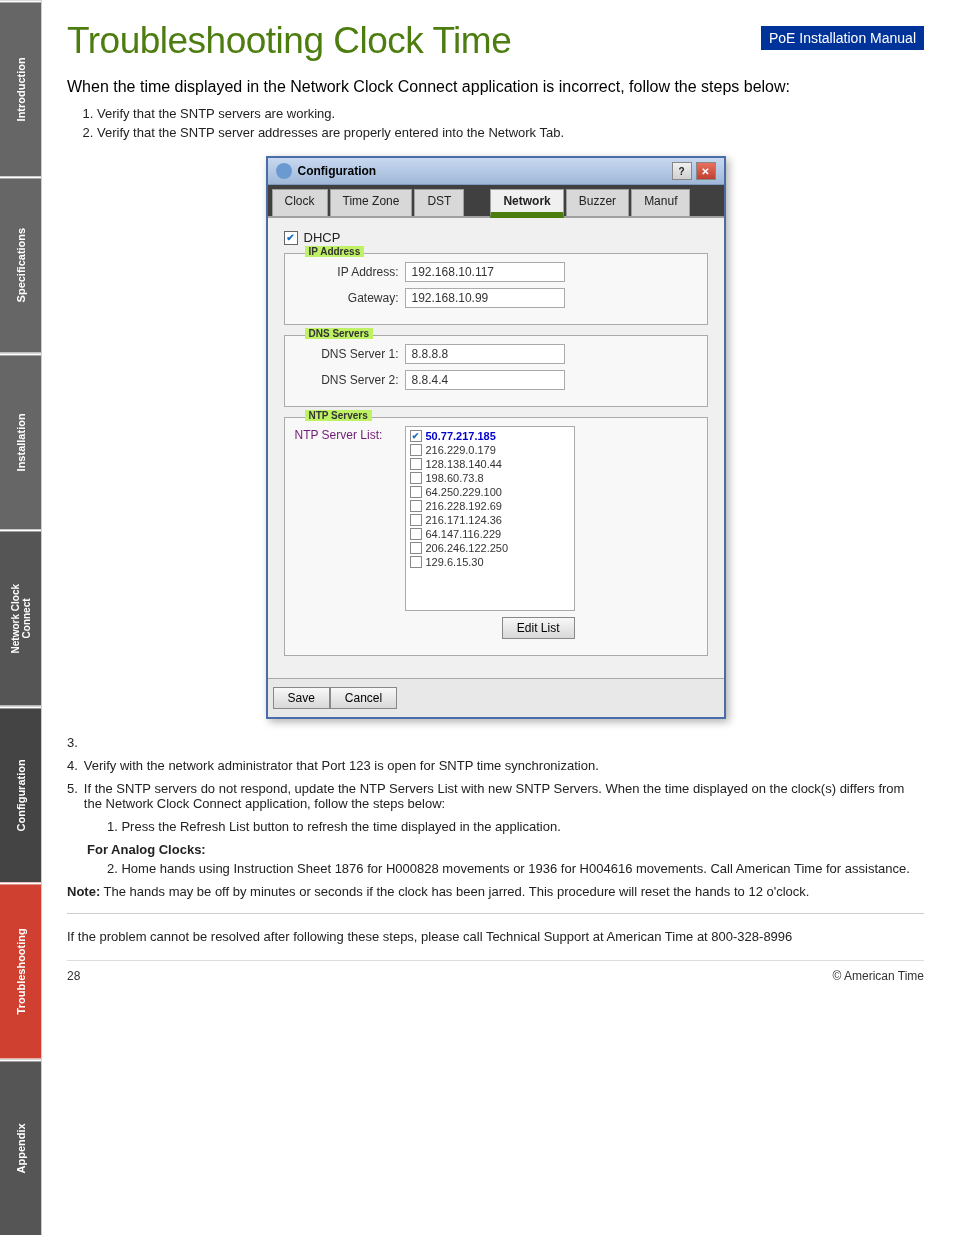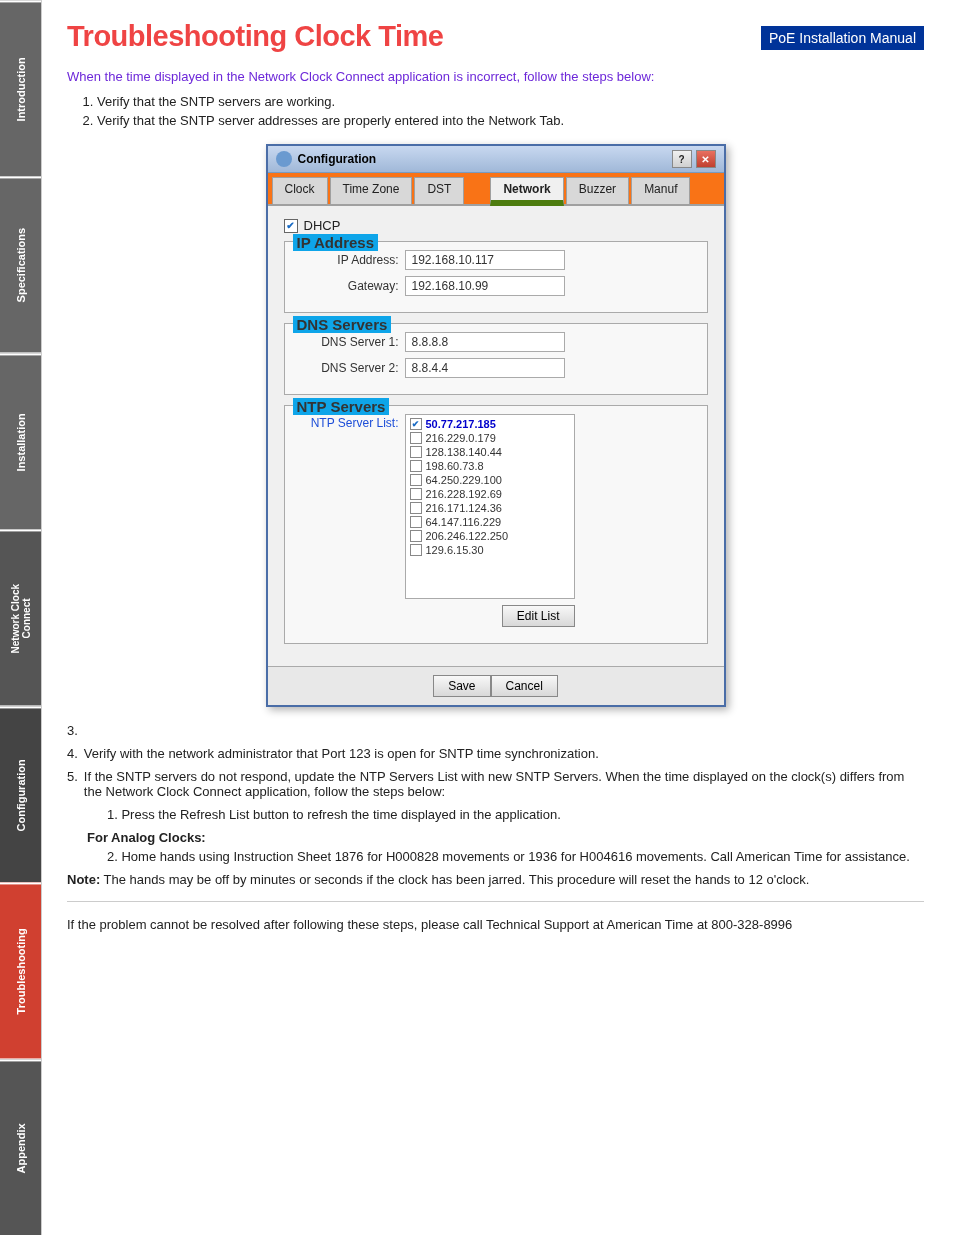--- a/index.html
+++ b/index.html
@@ -56,38 +56,38 @@
     }
 
     
     .page-header {
       display: flex;
       justify-content: space-between;
       align-items: flex-start;
       margin-bottom: 16px;
     }
     .page-title {
-      font-size: 29px;
-      font-weight: bold;
-      color: #ef4444;
+      font-size: 37px;
+      font-weight: normal;
+      color: #4d7c0f;
       letter-spacing: -0.5px;
     }
     .manual-badge {
       background: #003399;
       color: #fff;
       font-size: 14px;
       padding: 4px 8px;
       margin-top: 6px;
     }
 
     
     .intro-text {
-      font-size: 13px;
+      font-size: 16px;
       margin-bottom: 10px;
-      color: #6d28d9;
+      color: #000000;
     }
     .step-list {
       margin-left: 30px;
       margin-bottom: 16px;
     }
     .step-list li {
       margin-bottom: 4px;
       font-size: 13px;
     }
 
@@ -137,21 +137,21 @@
       justify-content: center;
       cursor: pointer;
       font-weight: bold;
     }
     .dialog-btn.close { background: linear-gradient(to bottom, #e87060, #c04030); color: #fff; }
     .dialog-btn.help { background: linear-gradient(to bottom, #f0f0f0, #d0d0d0); }
 
     
     .tab-bar {
       display: flex;
-      background: #f97316;
+      background: #404040;
       border-bottom: 2px solid #a0a0a0;
       padding-top: 4px;
       padding-left: 4px;
     }
     .tab-item {
       padding: 4px 12px;
       font-size: 12px;
       background: #d8d8d8;
       border: 1px solid #a0a0a0;
       border-bottom: none;
@@ -197,24 +197,24 @@
     .group-box {
       border: 1px solid #aaa;
       margin-bottom: 10px;
       padding: 8px 10px 10px 10px;
       background: #f8f8f8;
       position: relative;
     }
     .group-label {
       position: absolute;
       top: -8px;
-      left: 8px;
-      background: #0ea5e9;
+      left: 20px;
+      background: #bef264;
       padding: 0 4px;
-      font-size: 15px;
+      font-size: 10px;
       color: #333;
       font-weight: bold;
     }
 
     
     .form-row {
       display: flex;
       align-items: center;
       margin-bottom: 6px;
     }
@@ -231,23 +231,23 @@
       background: #fff;
       padding: 2px 6px;
       font-size: 12px;
       width: 160px;
       color: #333;
     }
 
     
     .ntp-label {
       font-size: 12px;
-      color: #1d4ed8;
+      color: #701a75;
       width: 110px;
-      text-align: right;
+      text-align: left;
       padding-right: 6px;
       flex-shrink: 0;
       align-self: flex-start;
       padding-top: 2px;
     }
     .ntp-list {
       border: 1px solid #aaa;
       background: #fff;
       width: 170px;
       height: 185px;
@@ -290,21 +290,21 @@
       cursor: pointer;
       color: #000;
     }
 
     
     .dialog-footer {
       background: #e8e8e8;
       border-top: 1px solid #aaa;
       padding: 8px 5px;
       display: flex;
-      justify-content: center;
+      justify-content: flex-start;
       gap: 0;
     }
 
     
     .steps-section {
       margin-top: 10px;
     }
     .step-item {
       margin-bottom: 8px;
       font-size: 13px;
@@ -506,13 +506,17 @@
     <div class="sub-step">1.  Press the Refresh List button to refresh the time displayed in the application.</div>
     <p class="bold-label" style="margin-left:20px; margin-bottom:4px;">For Analog Clocks:</p>
     <div class="sub-step" style="margin-top:0;">2.  Home hands using Instruction Sheet 1876 for H000828 movements or 1936 for H004616 movements. Call American Time for assistance.</div>
     <p class="note-text">
       <strong>Note:</strong><span> The hands may be off by minutes or seconds if the clock has been jarred. This procedure will reset the hands to 12 o'clock.</span>
     </p>
   </div>
 
   <div class="footer-text">If the problem cannot be resolved after following these steps, please call Technical Support at American Time at 800-328-8996</div>
 
+  <div class="page-footer">
+    <span>28</span>
+    <span>© American Time</span>
+  </div>
 </div>
 
 </body></html>

